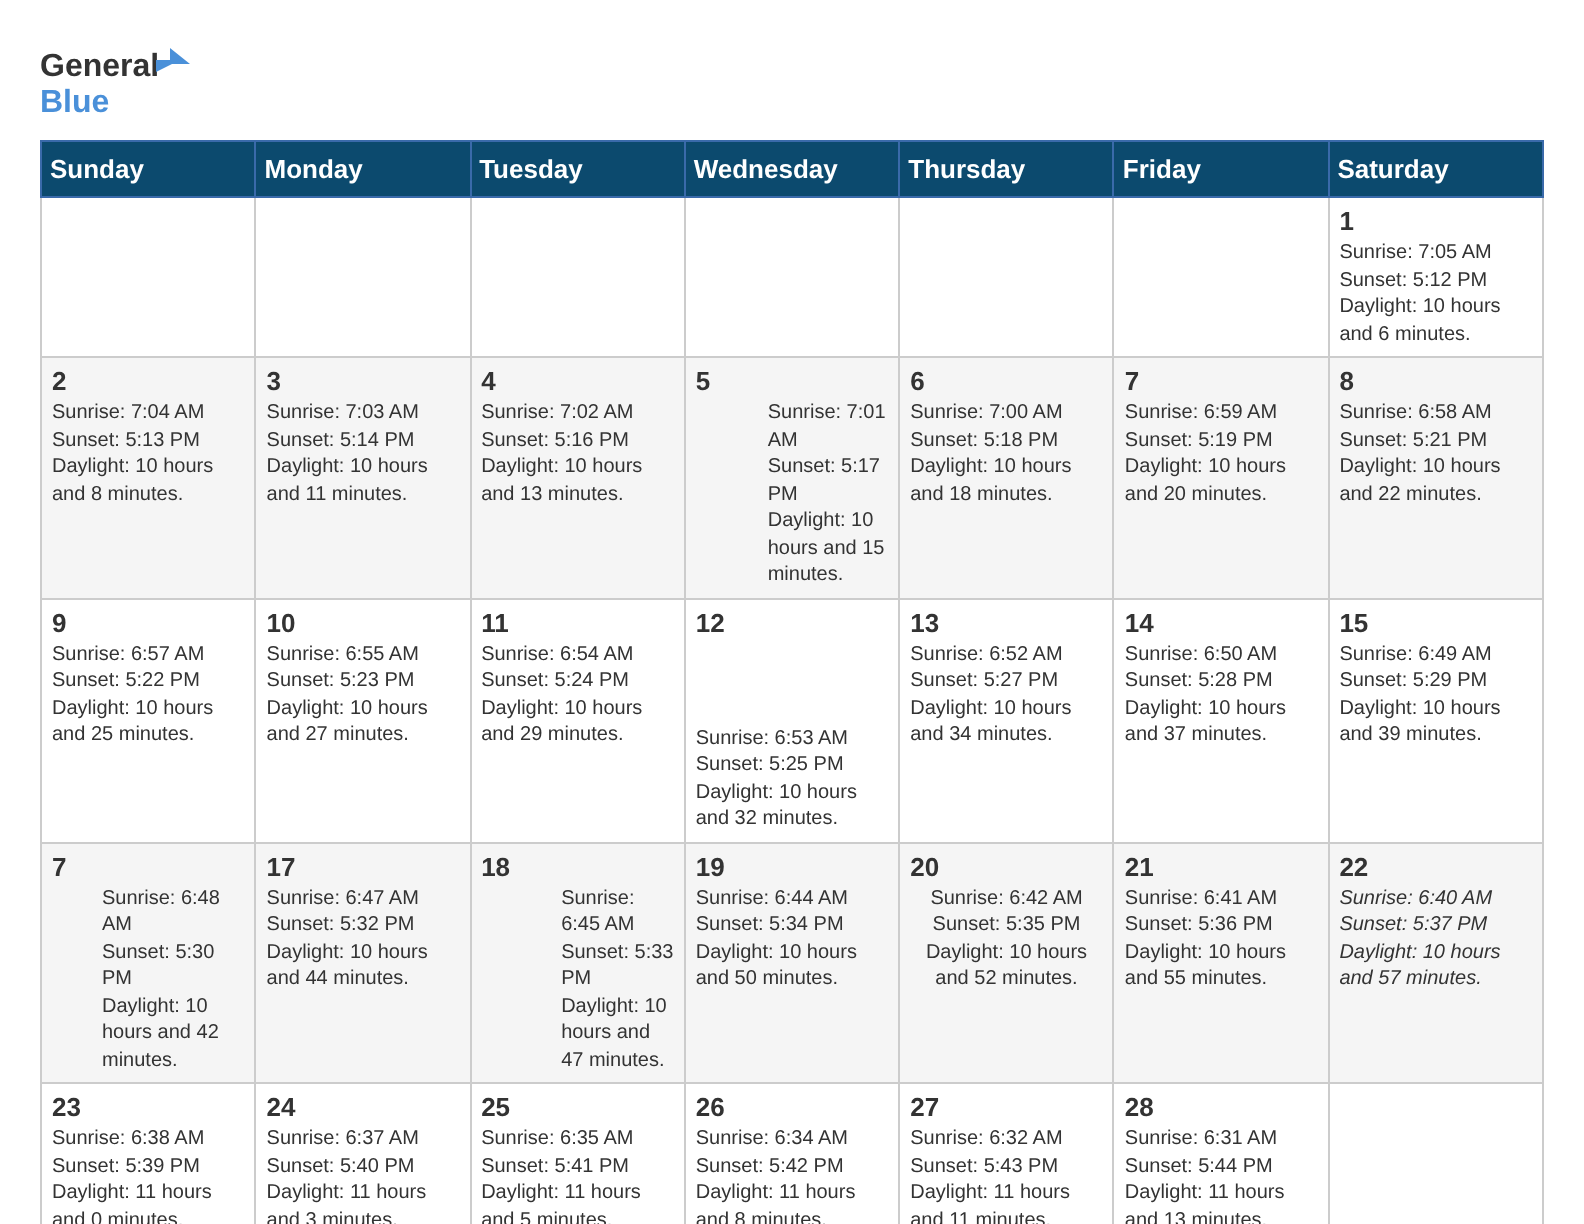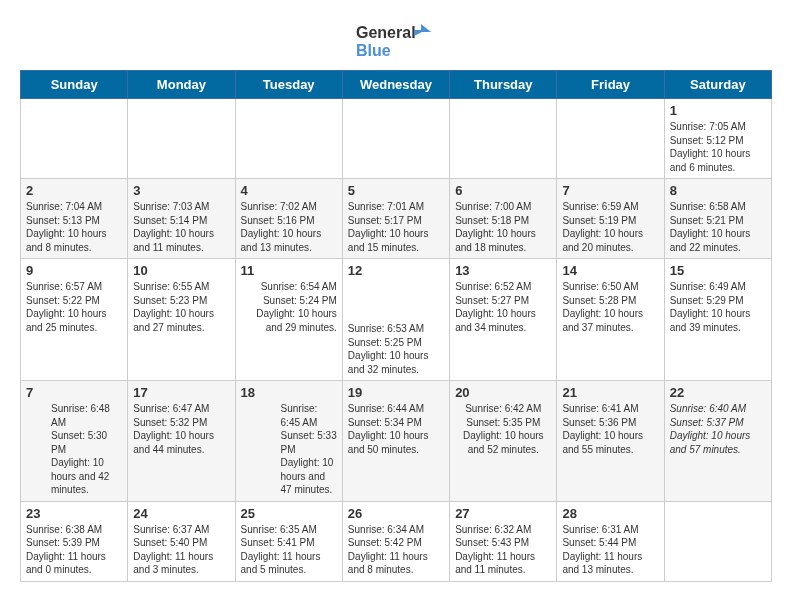--- a/index.html
+++ b/index.html
@@ -5,21 +5,21 @@
     * { box-sizing: border-box; margin: 0; padding: 0; }
     body {
       font-family: Arial, sans-serif;
       background: #fff;
       width: 792px;
       min-height: 612px;
       padding: 20px;
     }
     .header-section {
       display: flex;
-      justify-content: center;
+      justify-content: flex-start;
       align-items: flex-start;
       margin-bottom: 10px;
     }
     .logo {
       display: flex;
       align-items: center;
       gap: 4px;
     }
     .title-section {
       text-align: right;
@@ -32,26 +32,26 @@
     .location-title {
       font-size: 16px;
       color: #555;
     }
     .calendar-table {
       width: 100%;
       border-collapse: collapse;
       border: 1px solid #ccc;
     }
     .calendar-table th {
-      background-color: #0369a1;
+      background-color: #0c4a6e;
       color: white;
       font-size: 13px;
       font-weight: bold;
       padding: 6px 4px;
-      text-align: center;
+      text-align: left;
       border: 1px solid #3a6aaa;
     }
     .calendar-table td {
       vertical-align: top;
       border: 1px solid #ccc;
       padding: 4px 5px;
       height: 80px;
       width: calc(100% / 7);
       font-size: 10.5px;
       color: #333;
@@ -136,21 +136,21 @@
 Daylight: 10 hours and 11 minutes.</div>
         </td>
         <td>
           <span class="day-number">4</span>
           <div class="day-info" style="white-space: pre-line;">Sunrise: 7:02 AM
 Sunset: 5:16 PM
 Daylight: 10 hours and 13 minutes.</div>
         </td>
         <td>
           <span class="day-number">5</span>
-          <div class="day-info" style="white-space: pre-line;">Sunrise: 7:01 AM
+          <div class="day-info" style="white-space: pre-line; margin-left: 36px;">Sunrise: 7:01 AM
 Sunset: 5:17 PM
 Daylight: 10 hours and 15 minutes.</div>
         </td>
         <td>
           <span class="day-number">6</span>
           <div class="day-info" style="white-space: pre-line;">Sunrise: 7:00 AM
 Sunset: 5:18 PM
 Daylight: 10 hours and 18 minutes.</div>
         </td>
         <td>
@@ -174,21 +174,21 @@
 Daylight: 10 hours and 25 minutes.</div>
         </td>
         <td>
           <span class="day-number">10</span>
           <div class="day-info" style="white-space: pre-line;">Sunrise: 6:55 AM
 Sunset: 5:23 PM
 Daylight: 10 hours and 27 minutes.</div>
         </td>
         <td>
           <span class="day-number">11</span>
-          <div class="day-info" style="white-space: pre-line; text-align: right;">Sunrise: 6:54 AM
+          <div class="day-info" style="white-space: pre-line;">Sunrise: 6:54 AM
 Sunset: 5:24 PM
 Daylight: 10 hours and 29 minutes.</div>
         </td>
         <td>
           <span class="day-number">12</span>
           <div class="day-info" style="white-space: pre-line; margin-top: 44px;">Sunrise: 6:53 AM
 Sunset: 5:25 PM
 Daylight: 10 hours and 32 minutes.</div>
         </td>
         <td>

